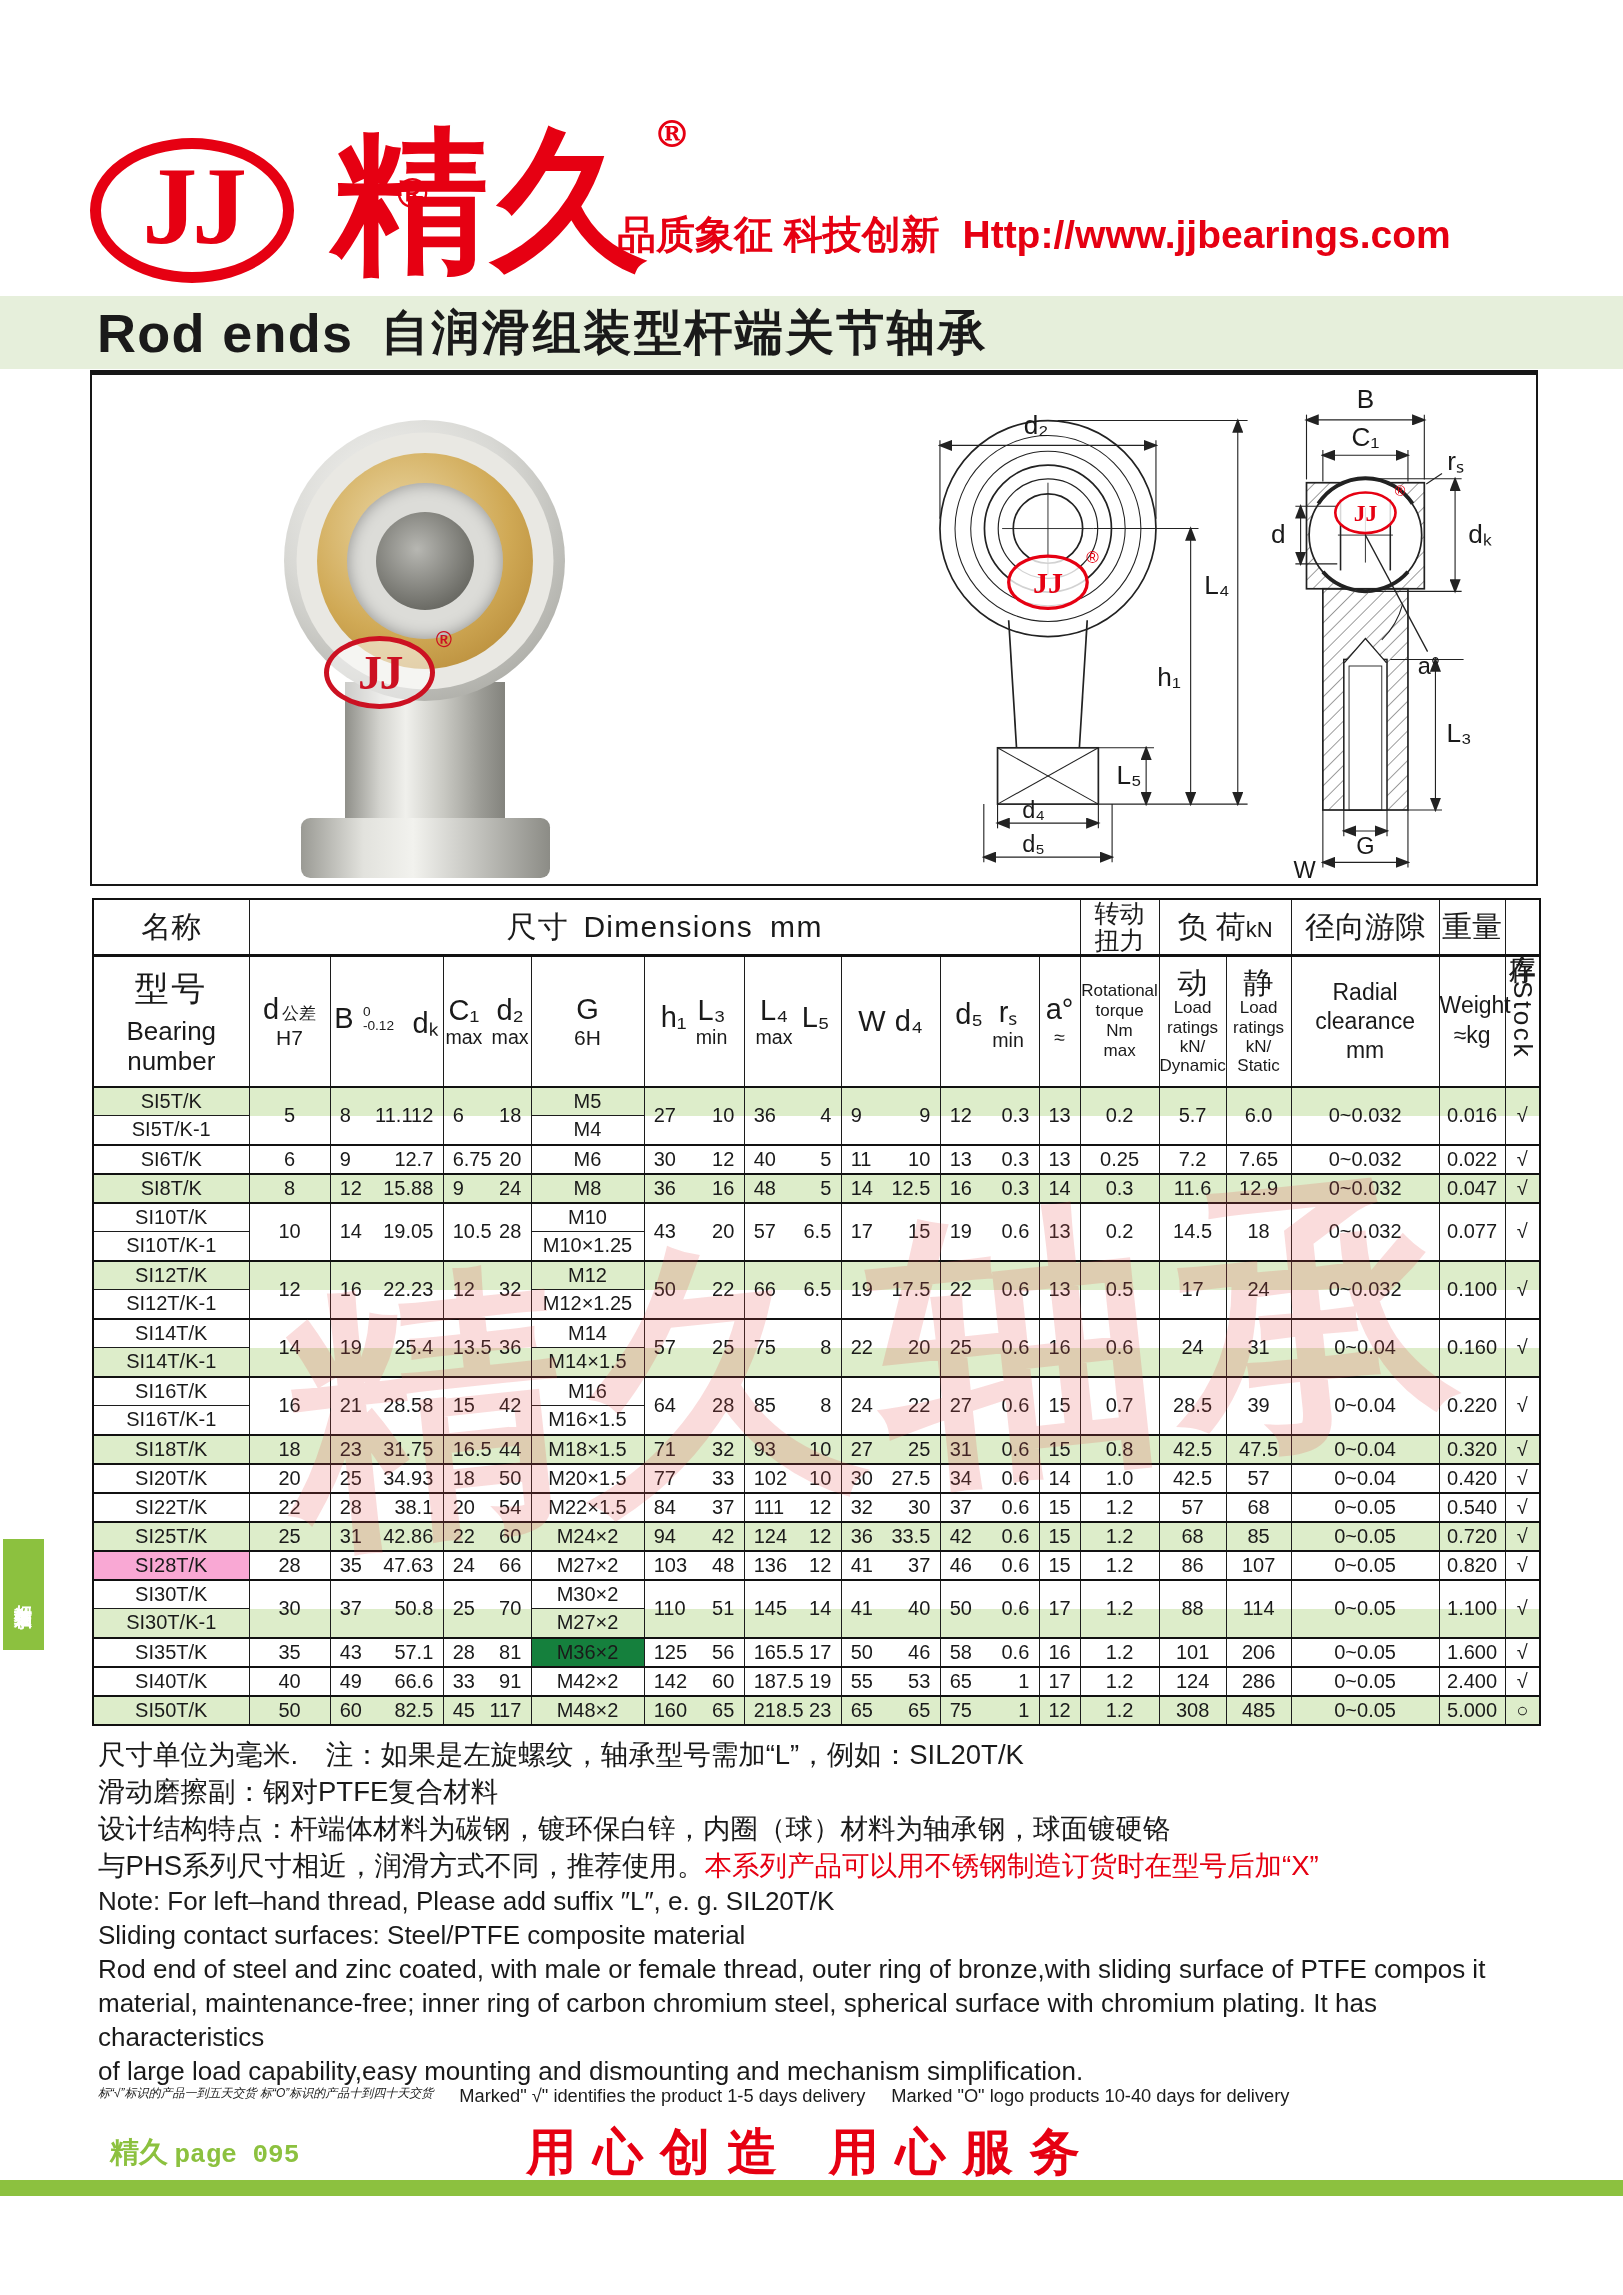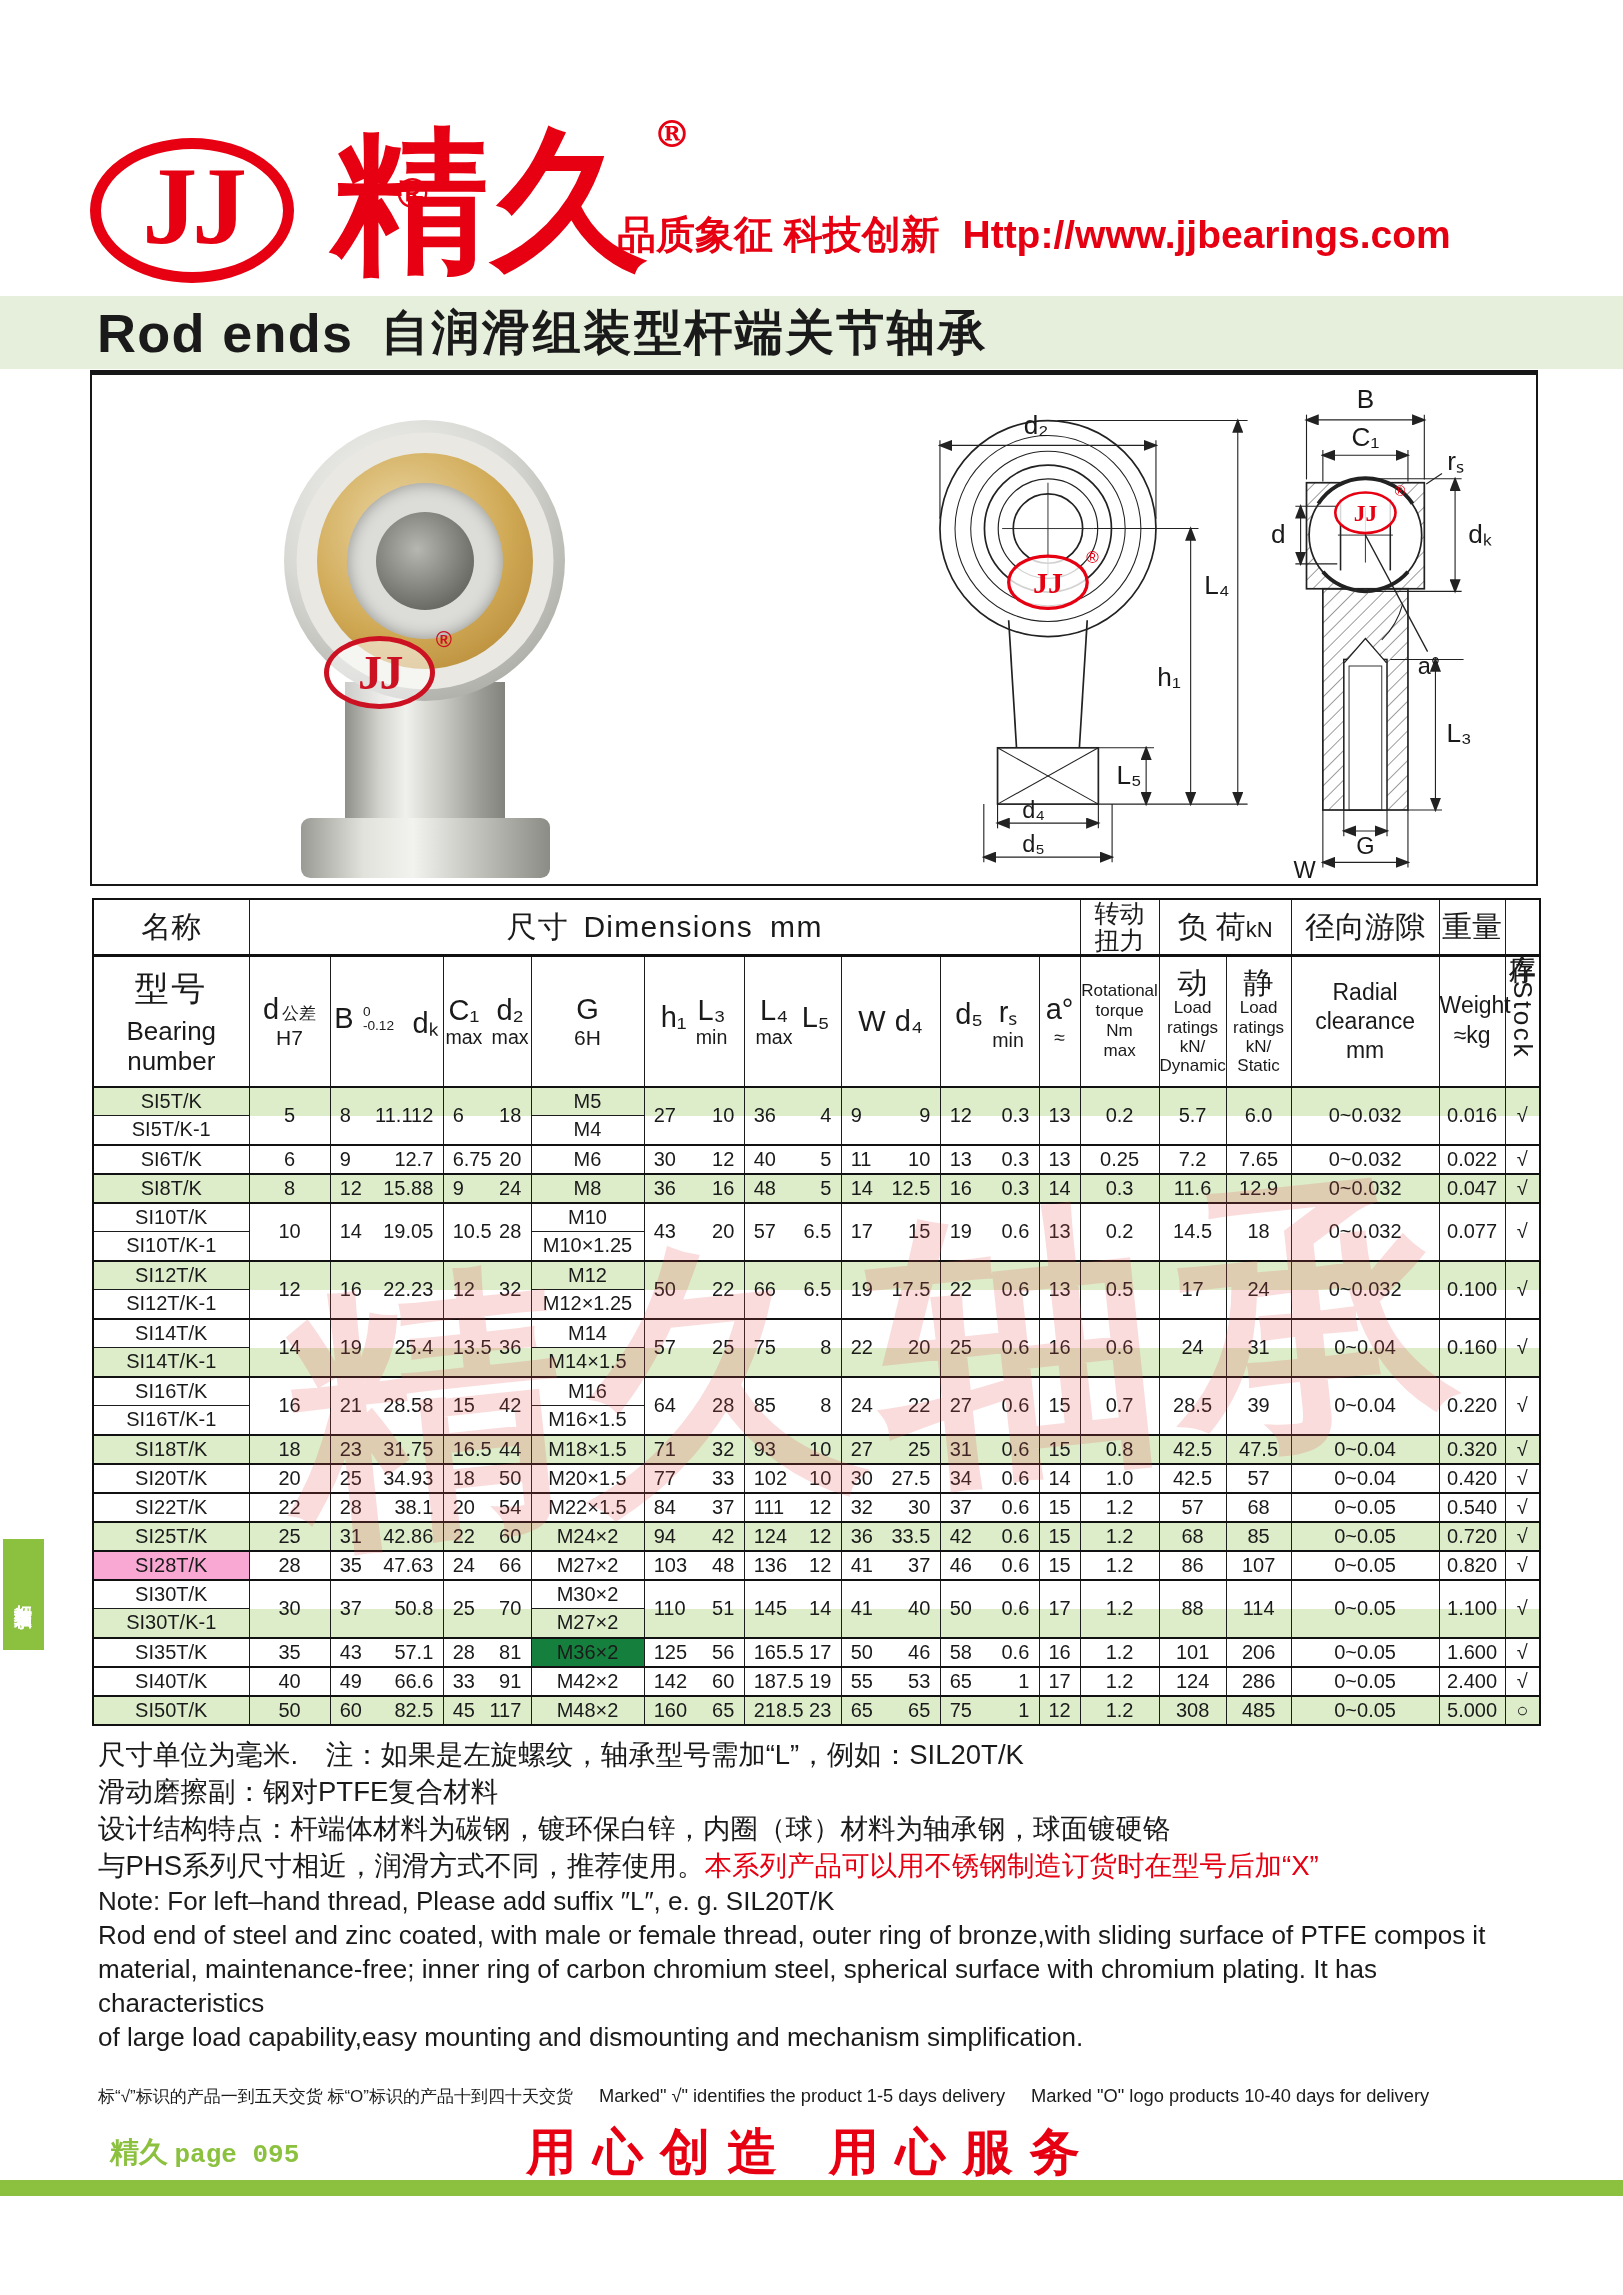--- a/index.html
+++ b/index.html
@@ -71,21 +71,21 @@
   td.stk{font-size:19.6px;}
   
   .side-tab{position:absolute;left:2.6px;top:1539px;width:41px;height:111px;background:#8cc13f;color:#fff;display:flex;align-items:center;justify-content:center;z-index:4;}
   .side-tab span{writing-mode:vertical-rl;font-size:17.7px;letter-spacing:1.3px;font-weight:bold;}
   
   .notes{position:absolute;left:98px;top:1736px;width:1388px;z-index:2;}
   .notes .cn{font-size:27.5px;line-height:37px;}
   .notes .en{font-size:26px;line-height:34px;}
   
   .delivery{position:absolute;left:98px;top:2085px;width:1440px;display:flex;gap:26px;white-space:nowrap;z-index:2;}
-  .delivery .cnp{font-size:17px;}
+  .delivery .cnp{font-size:12px;font-style:italic;}
   .delivery .enp{font-size:18.3px;}
   
   .page-label{position:absolute;left:110px;top:2133px;color:#8cc13f;font-size:29px;font-weight:bold;z-index:2;}
   .page-label .pg{font-family:"Liberation Mono",monospace;font-size:26px;margin-left:6.5px;font-weight:bold;}
   .bottom-slogan{position:absolute;left:0;top:2119px;width:1623px;text-align:center;color:#e60012;font-size:50px;font-weight:bold;letter-spacing:17px;font-family:"DejaVu Serif",serif;z-index:2;}
   .green-bar{position:absolute;left:0;top:2180px;width:1623px;height:15.7px;background:#8cc13f;}
 </style>
 </head>
 <body>
 
@@ -1181,20 +1181,21 @@
   </div>
 
   <div class="notes" data-name="notes-block">
     <div class="cn" data-name="note-cn-1">尺寸单位为毫米.　注：如果是左旋螺纹，轴承型号需加“L”，例如：SIL20T/K</div>
     <div class="cn" data-name="note-cn-2">滑动磨擦副：钢对PTFE复合材料</div>
     <div class="cn" data-name="note-cn-3">设计结构特点：杆端体材料为碳钢，镀环保白锌，内圈（球）材料为轴承钢，球面镀硬铬</div>
     <div class="cn" data-name="note-cn-4">
       <span>与PHS系列尺寸相近，润滑方式不同，推荐使用。</span><span class="red" data-name="stainless-steel-note">本系列产品可以用不锈钢制造订货时在型号后加“X”</span>
     </div>
     <div class="en" data-name="note-en-2">Note: For left–hand thread, Please add suffix ″L″, e. g. SIL20T/K</div>
+    <div class="en" data-name="note-en-3">Sliding contact surfaces: Steel/PTFE composite material</div>
     <div class="en" data-name="note-en-5">Rod end of steel and zinc coated, with male or female thread, outer ring of bronze,with sliding surface of PTFE compos it</div>
     <div class="en" data-name="note-en-6">material, maintenance-free; inner ring of carbon chromium steel, spherical surface with chromium plating. It has characteristics</div>
     <div class="en" data-name="note-en-7">of large load capability,easy mounting and dismounting and mechanism simplification.</div>
   </div>
 
   <div class="delivery" data-name="delivery-note">
     <span class="cnp" data-name="delivery-note-cn">标“√”标识的产品一到五天交货  标“O”标识的产品十到四十天交货</span>
     <span class="enp" data-name="delivery-note-en1">Marked" √" identifies the product 1-5 days delivery</span>
     <span class="enp" data-name="delivery-note-en2">Marked "O" logo products 10-40 days for delivery</span>
   </div>

